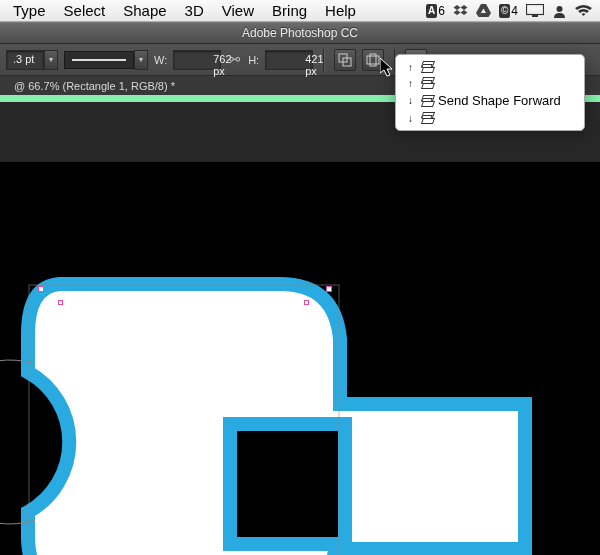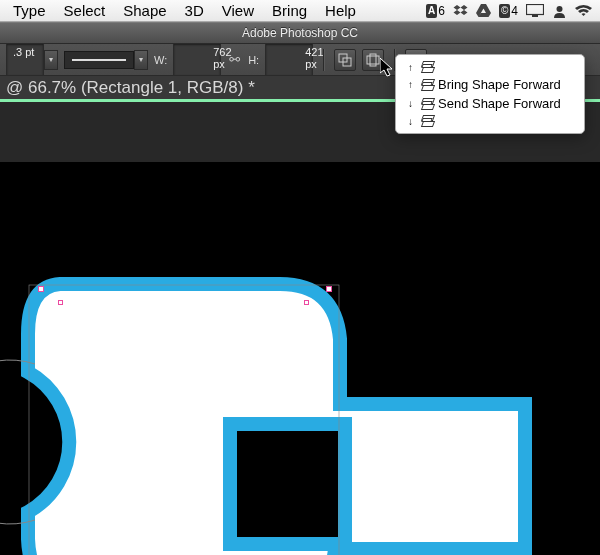--- a/index.html
+++ b/index.html
@@ -61,21 +61,21 @@
     gap: 6px;
     position: relative;
   }
   .options-bar .field-label { font-size: 11px; color: #ddd; }
   .options-bar .text-input {
     background: #3a3a3a;
     border: 1px solid #2a2a2a;
     color: #eee;
     font-size: 11px;
     padding: 2px 6px;
-    height: 33px;
+    height: 20px;
     box-shadow: inset 0 1px 2px rgba(0,0,0,.5);
   }
   .options-bar .stroke-input { width: 38px; }
   .options-bar .dropdown-caret {
     width: 14px; height: 20px;
     background: linear-gradient(#5a5a5a,#3e3e3e);
     border: 1px solid #2a2a2a;
     display: flex; align-items: center; justify-content: center;
     font-size: 8px; color: #ccc;
     margin-left: -6px;
@@ -95,25 +95,25 @@
     background: linear-gradient(#5a5a5a,#3e3e3e);
     border: 1px solid #2a2a2a;
     border-radius: 2px;
     display: flex; align-items: center; justify-content: center;
     color: #ddd; font-size: 11px;
   }
 
   .doc-tabbar {
     height: 26px;
     background: #383838;
-    border-bottom: 3px solid #86efac;
+    border-bottom: 7px solid #86efac;
     display: flex; align-items: center;
-    padding: 0 6px;
+    padding: 0 14px;
     color: #d8d8d8;
-    font-size: 17px;
+    font-size: 11px;
   }
 
   .canvas-area {
     position: absolute;
     top: 102px; left: 0; right: 0; bottom: 0;
     background: #282828;
   }
   .canvas-black {
     position: absolute;
     left: 0; top: 60px; width: 600px; height: 400px;
@@ -305,21 +305,20 @@
     <span class="arrow">↑</span>
     <span class="stack-icon">
         <span></span>
       </span>
   </div>
   <div class="item">
     <span class="arrow">↑</span>
     <span class="stack-icon">
         <span></span>
       </span>
-    <span>Bring Shape Forward</span>
   </div>
   <div class="item">
     <span class="arrow">↓</span>
     <span class="stack-icon">
         <span></span>
       </span>
     <span>Send Shape Forward</span>
   </div>
   <div class="item">
     <span class="arrow">↓</span>

